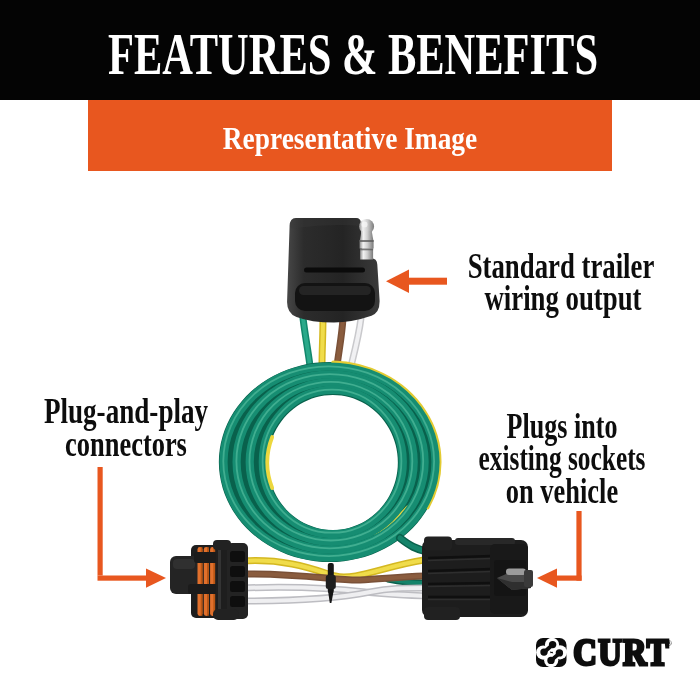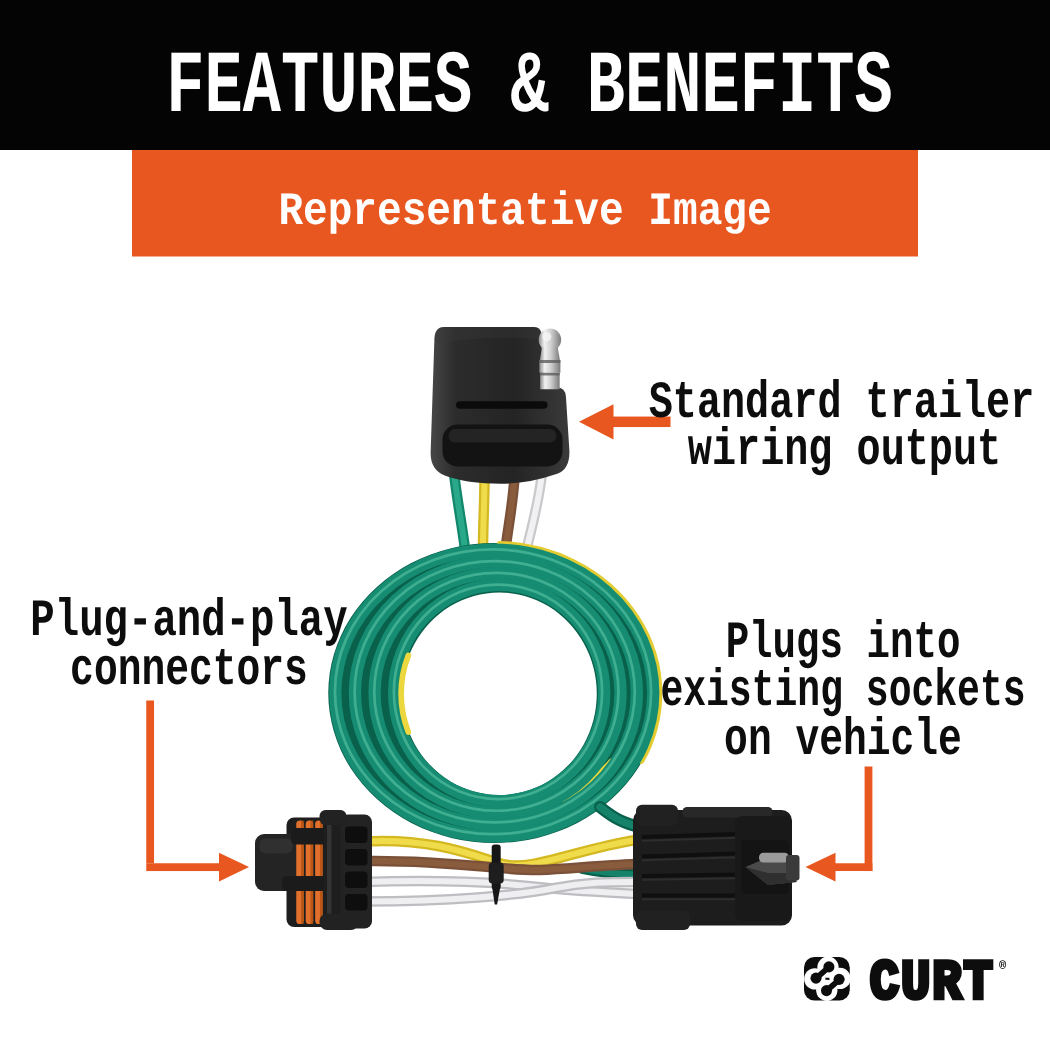--- a/index.html
+++ b/index.html
@@ -1,17 +1,17 @@
 <!DOCTYPE html>
 <html><head>
 <meta charset="utf-8">
 <style>
   html,body{margin:0;padding:0;background:#ffffff;}
   #page{position:relative;width:700px;height:700px;overflow:hidden;background:#fff;
-        font-family:Liberation Mono, monospace;}
+        font-family:Liberation Serif, serif;}
   svg{position:absolute;top:0;left:0;}
 </style>
 </head>
 <body>
 <div id="page">
 <svg width="700" height="700" viewBox="0 0 700 700">
   <defs>
     <linearGradient id="pinGrad" x1="0" y1="0" x2="1" y2="0">
       <stop offset="0" stop-color="#8b8b8b"></stop>
       <stop offset="0.25" stop-color="#f2f2f2"></stop>

